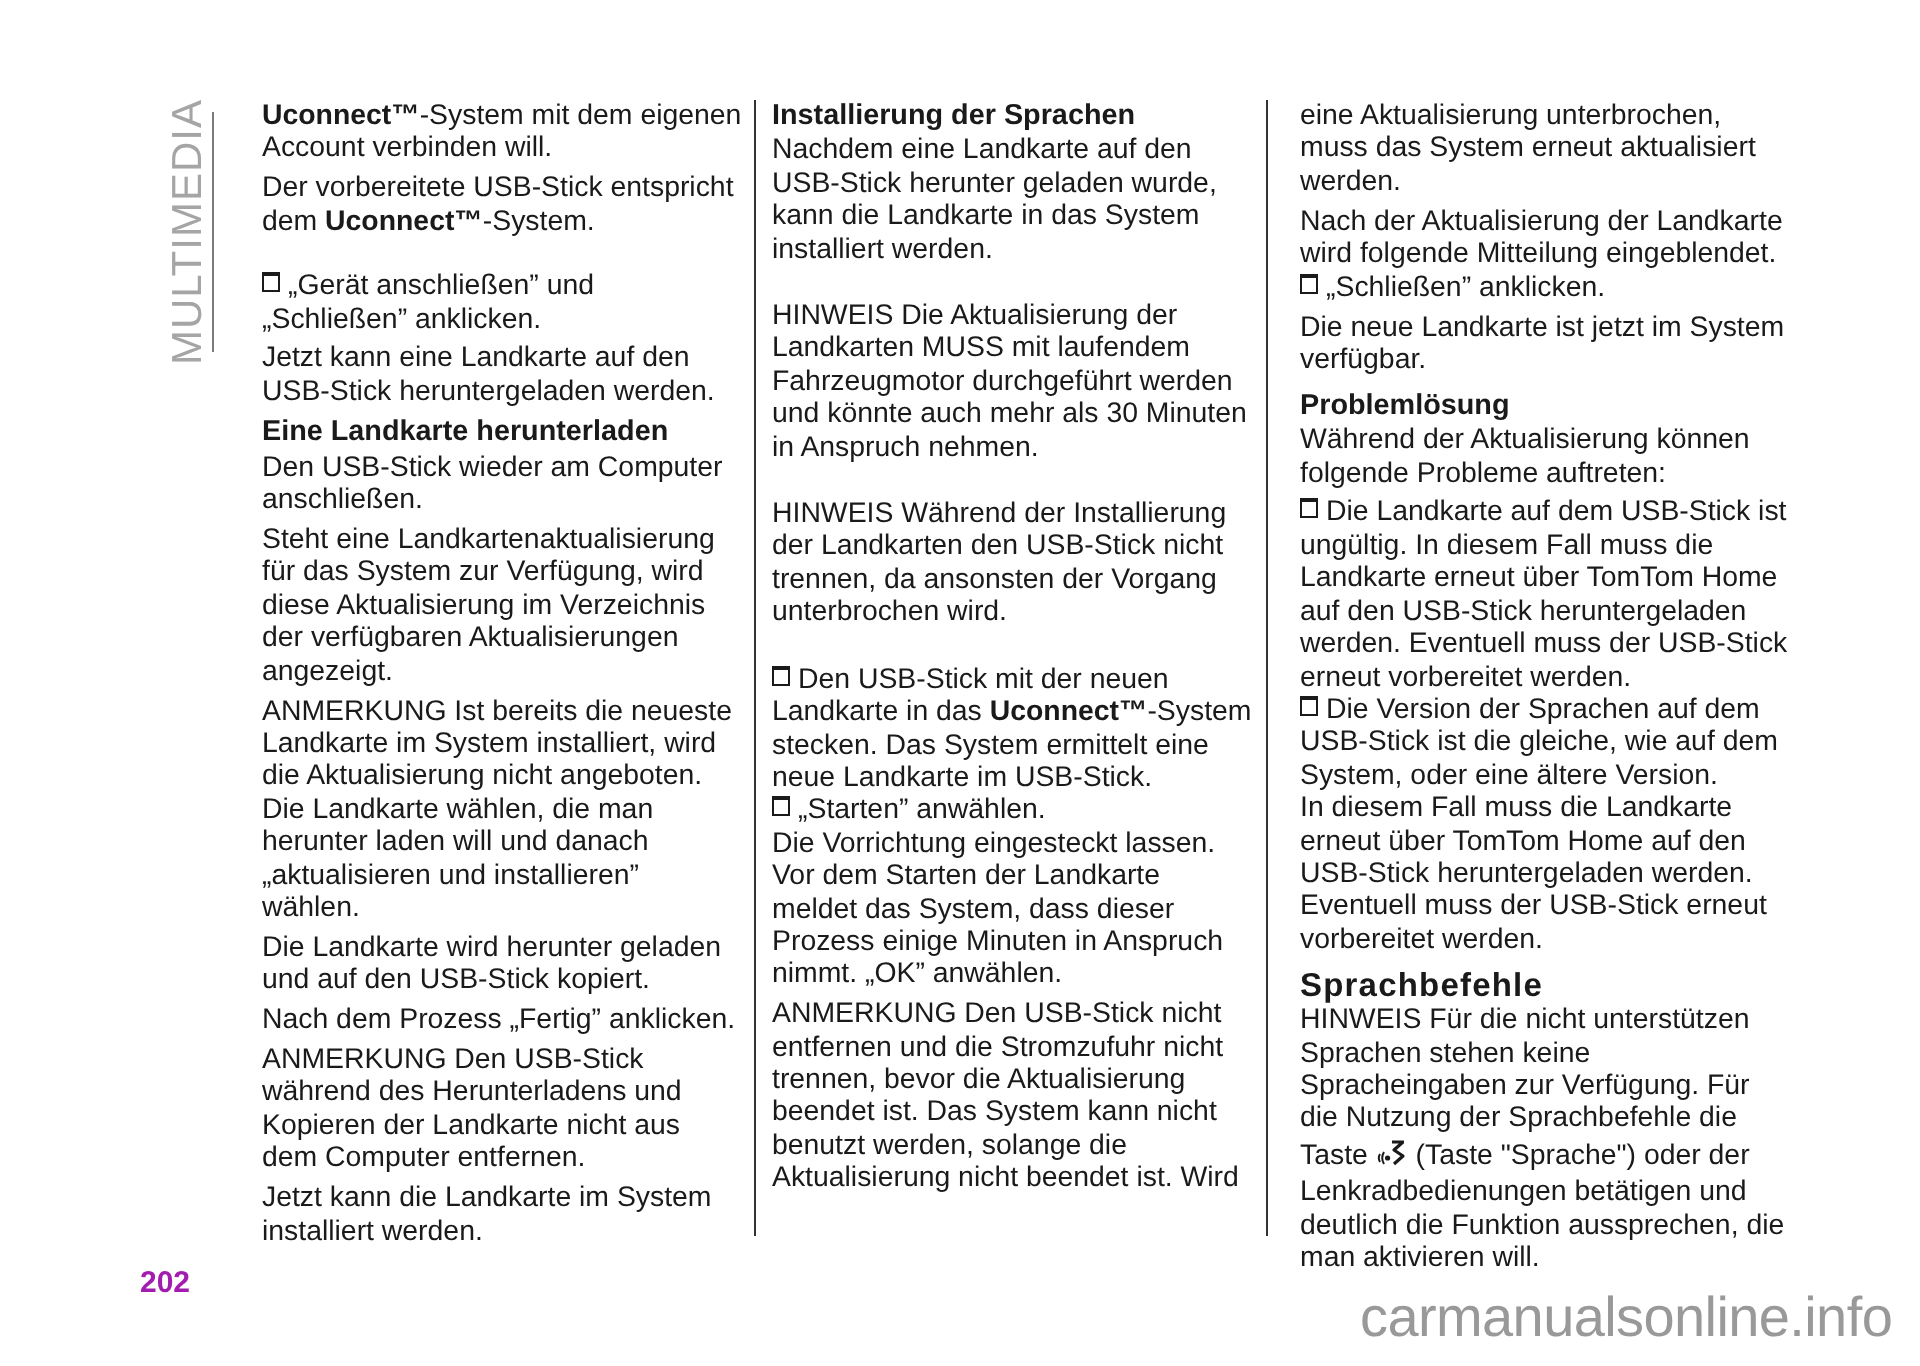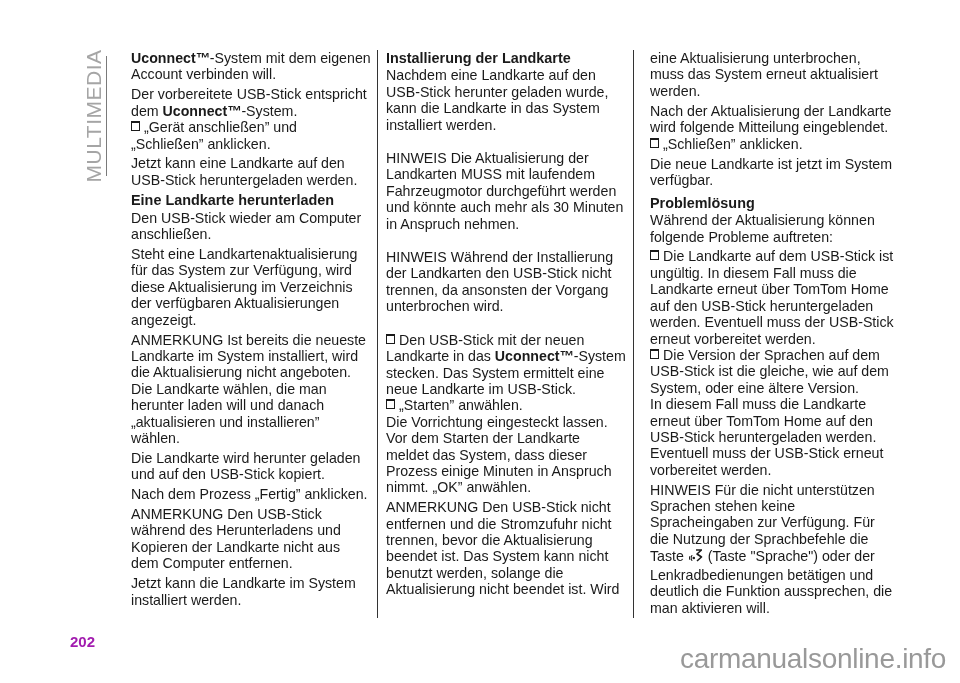--- a/index.html
+++ b/index.html
@@ -45,39 +45,39 @@
 </div>
 <div class="side-rule"></div>
 
 <div class="divider d1"></div>
 <div class="divider d2"></div>
 
 <div class="col col1">
   <p>
     <b>Uconnect™</b><span>-System mit dem eigenen Account verbinden will.</span>
   </p>
-  <p style="margin-bottom:0">
+  <p style="margin-bottom:16px">
     <span>Der vorbereitete USB-Stick entspricht dem </span><b>Uconnect™</b><span>-System.</span>
   </p>
   <p>
     <span class="box"></span><span>„Gerät anschließen” und „Schließen” anklicken.</span>
   </p>
   <p>Jetzt kann eine Landkarte auf den USB-Stick heruntergeladen werden.</p>
   <div class="h">Eine Landkarte herunterladen</div>
   <p>Den USB-Stick wieder am Computer anschließen.</p>
   <p>Steht eine Landkartenaktualisierung für das System zur Verfügung, wird diese Aktualisierung im Verzeichnis der verfügbaren Aktualisierungen angezeigt.</p>
   <p>ANMERKUNG Ist bereits die neueste Landkarte im System installiert, wird die Aktualisierung nicht angeboten. Die Landkarte wählen, die man herunter laden will und danach „aktualisieren und installieren” wählen.</p>
   <p>Die Landkarte wird herunter geladen und auf den USB-Stick kopiert.</p>
   <p>Nach dem Prozess „Fertig” anklicken.</p>
   <p>ANMERKUNG Den USB-Stick während des Herunterladens und Kopieren der Landkarte nicht aus dem Computer entfernen.</p>
   <p>Jetzt kann die Landkarte im System installiert werden.</p>
 </div>
 
 <div class="col col2">
-  <div class="h" style="margin-top:0">Installierung der Landkarte</div>
+  <div class="h" style="margin-top:0">Installierung der Sprachen</div>
   <p class="gap">Nachdem eine Landkarte auf den USB-Stick herunter geladen wurde, kann die Landkarte in das System installiert werden.</p>
   <p class="gap">HINWEIS Die Aktualisierung der Landkarten MUSS mit laufendem Fahrzeugmotor durchgeführt werden und könnte auch mehr als 30 Minuten in Anspruch nehmen.</p>
   <p class="gap">HINWEIS Während der Installierung der Landkarten den USB-Stick nicht trennen, da ansonsten der Vorgang unterbrochen wird.</p>
   <p style="margin-bottom:0">
     <span class="box"></span><span>Den USB-Stick mit der neuen Landkarte in das </span><b>Uconnect™</b><span>-System stecken. Das System ermittelt eine neue Landkarte im USB-Stick.</span>
   </p>
   <p style="margin-bottom:0">
     <span class="box"></span><span>„Starten” anwählen.</span>
   </p>
   <p>Die Vorrichtung eingesteckt lassen. Vor dem Starten der Landkarte meldet das System, dass dieser Prozess einige Minuten in Anspruch nimmt. „OK” anwählen.</p>
@@ -93,20 +93,21 @@
   <p>Die neue Landkarte ist jetzt im System verfügbar.</p>
   <div class="h" style="margin-top:6px">Problemlösung</div>
   <p>Während der Aktualisierung können folgende Probleme auftreten:</p>
   <p style="margin-bottom:0">
     <span class="box"></span><span>Die Landkarte auf dem USB-Stick ist ungültig. In diesem Fall muss die Landkarte erneut über TomTom Home auf den USB-Stick heruntergeladen werden. Eventuell muss der USB-Stick erneut vorbereitet werden.</span>
   </p>
   <p style="margin-bottom:0">
     <span class="box"></span><span>Die Version der Sprachen auf dem USB-Stick ist die gleiche, wie auf dem System, oder eine ältere Version.</span>
   </p>
   <p>In diesem Fall muss die Landkarte erneut über TomTom Home auf den USB-Stick heruntergeladen werden. Eventuell muss der USB-Stick erneut vorbereitet werden.</p>
+  <div class="h-big">Sprachbefehle</div>
   <p>
     <span>HINWEIS Für die nicht unterstützen Sprachen stehen keine Spracheingaben zur Verfügung. Für die Nutzung der Sprachbefehle die Taste </span><span class="voice"><svg width="16" height="16" viewBox="0 0 16 16">
           <path d="M2 9 q-1.2 2 0 4" stroke="#1a1a1a" stroke-width="1" fill="none"></path>
           <path d="M4 8 q-1.8 3 0 6" stroke="#1a1a1a" stroke-width="1" fill="none"></path>
           <circle cx="5.8" cy="11" r="1.3" fill="#1a1a1a"></circle>
           <path d="M8 3 h6 M13.5 3 L9 7 L13.5 10 L9 14" stroke="#1a1a1a" stroke-width="1.6" fill="none" stroke-linejoin="round"></path>
         </svg></span><span> (Taste "Sprache") oder der Lenkradbedienungen betätigen und deutlich die Funktion aussprechen, die man aktivieren will.</span>
   </p>
 </div>
 

